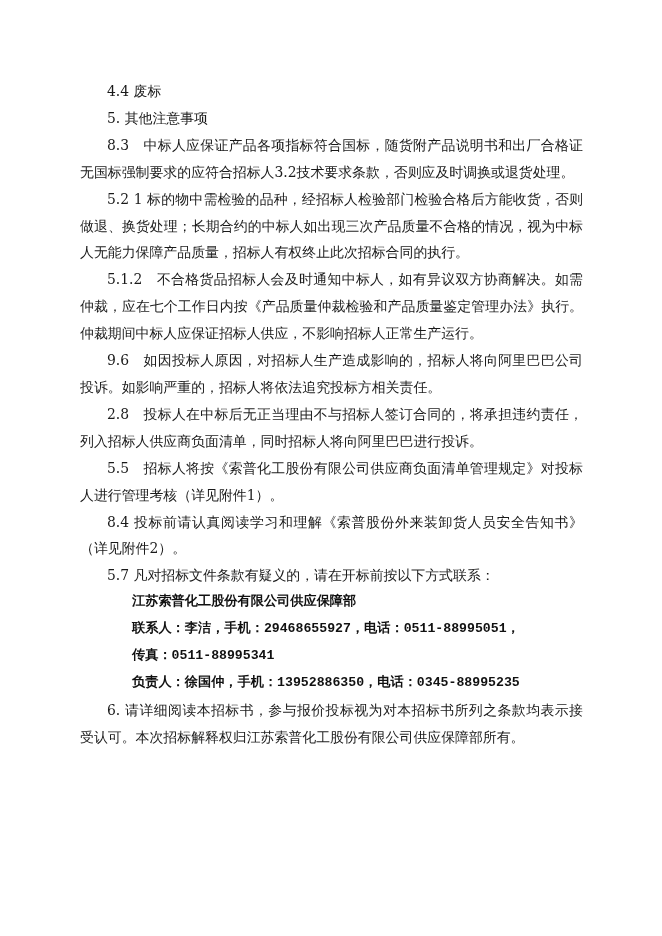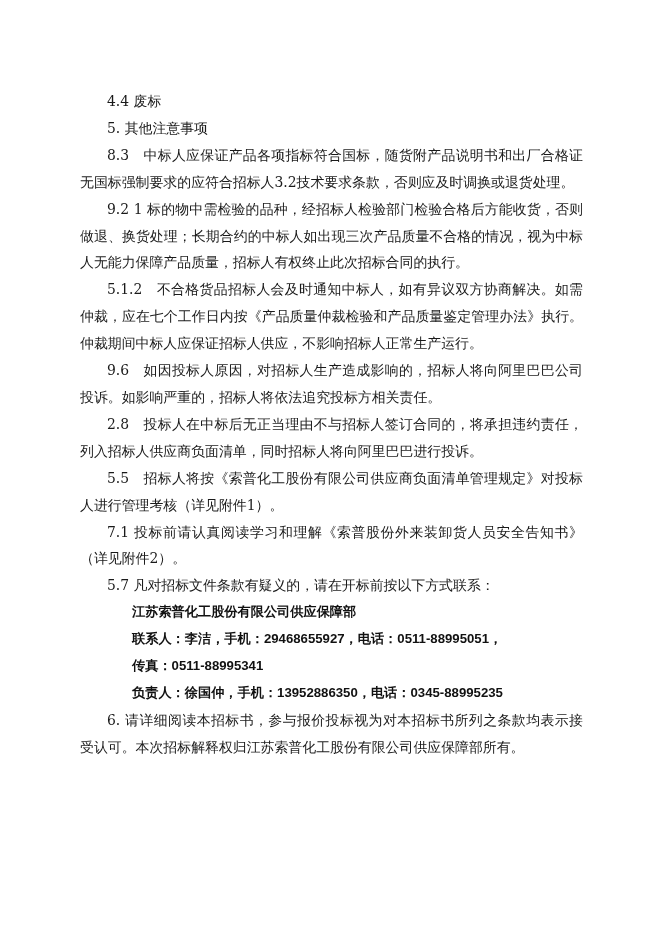--- a/index.html
+++ b/index.html
@@ -1,37 +1,37 @@
 <!DOCTYPE html>
 <html><head>
 <meta charset="utf-8">
 <style>
   html, body { margin: 0; padding: 0; background: #ffffff; }
   body { width: 662px; height: 936px; position: relative; overflow: hidden;
          font-family: "DejaVu Serif", "Liberation Serif", serif; color: #1a1a1a; }
-  .page { position: absolute; left: 80px; top: 88px; width: 503px; }
+  .page { position: absolute; left: 80px; top: 78px; width: 503px; }
   .p { font-size: 13.9px; line-height: 26.9px; margin: 0; text-align: justify;
        text-align-last: left; letter-spacing: 0px; }
   .indent { text-indent: 27px; }
-  .contact { padding-left: 52px; font-family: Liberation Sans, sans-serif;
+  .contact { padding-left: 52px; font-family: Liberation Mono, monospace;
              font-weight: bold; font-size: 13.2px; line-height: 26.9px; margin: 0; color: #111; }
 </style>
 </head>
 <body>
 
 <div class="page">
   <p class="p indent">4.4 废标</p>
   <p class="p indent">5. 其他注意事项</p>
   <p class="p indent">8.3　中标人应保证产品各项指标符合国标，随货附产品说明书和出厂合格证无国标强制要求的应符合招标人3.2技术要求条款，否则应及时调换或退货处理。</p>
-  <p class="p indent">9.2 1 标的物中需检验的品种，经招标人检验部门检验合格后方能收货，否则做退、换货处理；长期合约的中标人如出现三次产品质量不合格的情况，视为中标人无能力保障产品质量，招标人有权终止此次招标合同的执行。</p>
+  <p class="p indent">5.2 1 标的物中需检验的品种，经招标人检验部门检验合格后方能收货，否则做退、换货处理；长期合约的中标人如出现三次产品质量不合格的情况，视为中标人无能力保障产品质量，招标人有权终止此次招标合同的执行。</p>
   <p class="p indent">5.1.2　不合格货品招标人会及时通知中标人，如有异议双方协商解决。如需仲裁，应在七个工作日内按《产品质量仲裁检验和产品质量鉴定管理办法》执行。仲裁期间中标人应保证招标人供应，不影响招标人正常生产运行。</p>
   <p class="p indent">9.6　如因投标人原因，对招标人生产造成影响的，招标人将向阿里巴巴公司投诉。如影响严重的，招标人将依法追究投标方相关责任。</p>
   <p class="p indent">2.8　投标人在中标后无正当理由不与招标人签订合同的，将承担违约责任，列入招标人供应商负面清单，同时招标人将向阿里巴巴进行投诉。</p>
   <p class="p indent">5.5　招标人将按《索普化工股份有限公司供应商负面清单管理规定》对投标人进行管理考核（详见附件1）。</p>
-  <p class="p indent">7.1 投标前请认真阅读学习和理解《索普股份外来装卸货人员安全告知书》（详见附件2）。</p>
+  <p class="p indent">8.4 投标前请认真阅读学习和理解《索普股份外来装卸货人员安全告知书》（详见附件2）。</p>
   <p class="p indent">5.7 凡对招标文件条款有疑义的，请在开标前按以下方式联系：</p>
 
   <div>
     <p class="contact">江苏索普化工股份有限公司供应保障部</p>
     <p class="contact">联系人：李洁，手机：29468655927，电话：0511-88995051，</p>
     <p class="contact">传真：0511-88995341</p>
     <p class="contact">负责人：徐国仲，手机：13952886350，电话：0345-88995235</p>
   </div>
 
   <p class="p indent">6. 请详细阅读本招标书，参与报价投标视为对本招标书所列之条款均表示接受认可。本次招标解释权归江苏索普化工股份有限公司供应保障部所有。</p>

